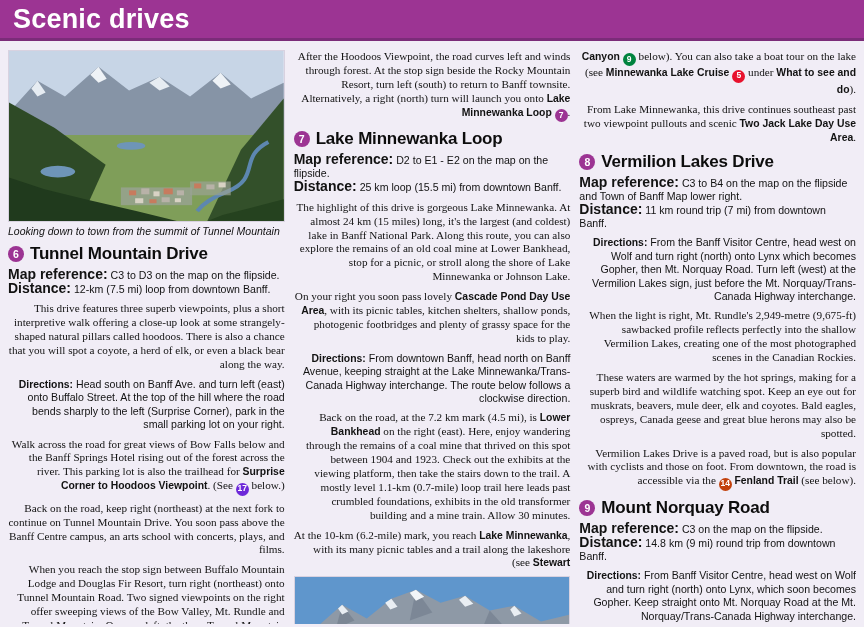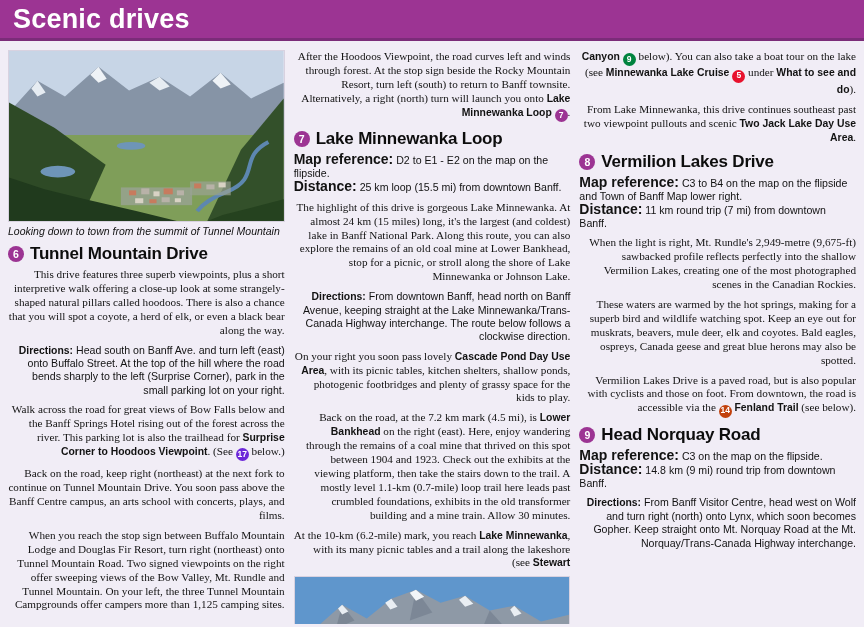--- a/index.html
+++ b/index.html
@@ -71,39 +71,43 @@
     </g>
     <polygon points="0,172 0,128 35,140 75,150 125,162 165,172" fill="#203a1d"></polygon>
     <polygon points="270,172 270,150 240,158 210,166 195,172" fill="#25421f"></polygon>
   </svg>
 <figcaption>Looking down to town from the summit of Tunnel Mountain</figcaption>
       </figure>
       <div class="heading">
         <span class="hbadge">6</span>
         <span class="htext">Tunnel Mountain Drive</span>
       </div>
+      <div class="meta">
+        <div><b class="run-in">Map reference:</b> C3 to D3 on the map on the flipside.</div>
+        <div><b class="run-in">Distance:</b> 12-km (7.5 mi) loop from downtown Banff.</div>
+      </div>
       <p class="para">This drive features three superb viewpoints, plus a short interpretive walk offering a close-up look at some strangely-shaped natural pillars called hoodoos. There is also a chance that you will spot a coyote, a herd of elk, or even a black bear along the way.</p>
       <p class="para sans"><b class="run-in">Directions:</b> Head south on Banff Ave. and turn left (east) onto Buffalo Street. At the top of the hill where the road bends sharply to the left (Surprise Corner), park in the small parking lot on your right.</p>
       <p class="para">Walk across the road for great views of Bow Falls below and the Banff Springs Hotel rising out of the forest across the river. This parking lot is also the trailhead for <b class="run-in">Surprise Corner to Hoodoos Viewpoint</b>. (See <span class="badge" style="background: #6d28d9;">17</span> below.)</p>
       <p class="para">Back on the road, keep right (northeast) at the next fork to continue on Tunnel Mountain Drive. You soon pass above the Banff Centre campus, an arts school with concerts, plays, and films.</p>
       <p class="para">When you reach the stop sign between Buffalo Mountain Lodge and Douglas Fir Resort, turn right (northeast) onto Tunnel Mountain Road. Two signed viewpoints on the right offer sweeping views of the Bow Valley, Mt. Rundle and Tunnel Mountain. On your left, the three Tunnel Mountain Campgrounds offer campers more than 1,125 camping sites.</p>
     </div>
   <div class="col">
       <p class="para">After the Hoodoos Viewpoint, the road curves left and winds through forest. At the stop sign beside the Rocky Mountain Resort, turn left (south) to return to Banff townsite. Alternatively, a right (north) turn will launch you onto <b class="run-in">Lake Minnewanka Loop</b> <span class="badge" style="background: rgb(156, 52, 147);">7</span>.</p>
       <div class="heading">
         <span class="hbadge">7</span>
         <span class="htext">Lake Minnewanka Loop</span>
       </div>
       <div class="meta">
         <div><b class="run-in">Map reference:</b> D2 to E1 - E2 on the map on the flipside.</div>
         <div><b class="run-in">Distance:</b> 25 km loop (15.5 mi) from downtown Banff.</div>
       </div>
       <p class="para">The highlight of this drive is gorgeous Lake Minnewanka. At almost 24 km (15 miles) long, it's the largest (and coldest) lake in Banff National Park. Along this route, you can also explore the remains of an old coal mine at Lower Bankhead, stop for a picnic, or stroll along the shore of Lake Minnewanka or Johnson Lake.</p>
+      <p class="para">On your right you soon pass lovely <b class="run-in">Cascade Pond Day Use Area</b>, with its picnic tables, kitchen shelters, shallow ponds, photogenic footbridges and plenty of grassy space for the kids to play.</p>
       <p class="para sans"><b class="run-in">Directions:</b> From downtown Banff, head north on Banff Avenue, keeping straight at the Lake Minnewanka/Trans-Canada Highway interchange. The route below follows a clockwise direction.</p>
-      <p class="para">On your right you soon pass lovely <b class="run-in">Cascade Pond Day Use Area</b>, with its picnic tables, kitchen shelters, shallow ponds, photogenic footbridges and plenty of grassy space for the kids to play.</p>
       <p class="para">Back on the road, at the 7.2 km mark (4.5 mi), is <b class="run-in">Lower Bankhead</b> on the right (east). Here, enjoy wandering through the remains of a coal mine that thrived on this spot between 1904 and 1923. Check out the exhibits at the viewing platform, then take the stairs down to the trail. A mostly level 1.1-km (0.7-mile) loop trail here leads past crumbled foundations, exhibits in the old transformer building and a mine train. Allow 30 minutes.</p>
       <p class="para">At the 10-km (6.2-mile) mark, you reach <b class="run-in">Lake Minnewanka</b>, with its many picnic tables and a trail along the lakeshore (see <b class="run-in">Stewart</b></p>
       <figure class="photo small">
   <svg viewBox="0 0 268 168" preserveAspectRatio="none">
     <rect x="0" y="0" width="268" height="62" fill="#5f96cc"></rect>
     <g id="mtn-group">
       <polygon points="0,64 22,50 46,28 70,42 94,22 118,13 142,26 166,19 190,34 214,29 240,45 268,38 268,90 0,90" fill="#8e99a6"></polygon>
       <polygon points="94,22 118,13 142,26 120,50 100,42" fill="#76markers" opacity="0"></polygon>
       <polygon points="46,28 58,44 40,52" fill="#6e7988" opacity="0.6"></polygon>
       <polygon points="118,13 134,36 112,44" fill="#6e7988" opacity="0.55"></polygon>
@@ -128,26 +132,27 @@
       <p class="para"><b class="run-in">Canyon </b><span class="badge" style="background: rgb(0, 131, 62);">9</span> below). You can also take a boat tour on the lake (see <b class="run-in">Minnewanka Lake Cruise </b><span class="badge" style="background: rgb(232, 17, 45);">5</span> under <b class="run-in">What to see and do</b>).</p>
       <p class="para">From Lake Minnewanka, this drive continues southeast past two viewpoint pullouts and scenic <b class="run-in">Two Jack Lake Day Use Area</b>.</p>
       <div class="heading">
         <span class="hbadge">8</span>
         <span class="htext">Vermilion Lakes Drive</span>
       </div>
       <div class="meta">
         <div><b class="run-in">Map reference:</b> C3 to B4 on the map on the flipside and Town of Banff Map lower right.</div>
         <div><b class="run-in">Distance:</b> 11 km round trip (7 mi) from downtown Banff.</div>
       </div>
+      <p class="para sans"><b class="run-in">Directions:</b> From the Banff Visitor Centre, head west on Wolf and turn right (north) onto Lynx which becomes Gopher, then Mt. Norquay Road. Turn left (west) at the Vermilion Lakes sign, just before the Mt. Norquay/Trans-Canada Highway interchange.</p>
       <p class="para">When the light is right, Mt. Rundle's 2,949-metre (9,675-ft) sawbacked profile reflects perfectly into the shallow Vermilion Lakes, creating one of the most photographed scenes in the Canadian Rockies.</p>
       <p class="para">These waters are warmed by the hot springs, making for a superb bird and wildlife watching spot. Keep an eye out for muskrats, beavers, mule deer, elk and coyotes. Bald eagles, ospreys, Canada geese and great blue herons may also be spotted.</p>
       <p class="para">Vermilion Lakes Drive is a paved road, but is also popular with cyclists and those on foot. From downtown, the road is accessible via the <span class="badge" style="background: #c2410c;">14</span> <b class="run-in">Fenland Trail</b> (see below).</p>
       <div class="heading">
         <span class="hbadge">9</span>
-        <span class="htext">Head Norquay Road</span>
+        <span class="htext">Mount Norquay Road</span>
       </div>
       <div class="meta">
         <div><b class="run-in">Map reference:</b> C3 on the map on the flipside.</div>
         <div><b class="run-in">Distance:</b> 14.8 km (9 mi) round trip from downtown Banff.</div>
       </div>
       <p class="para sans"><b class="run-in">Directions:</b> From Banff Visitor Centre, head west on Wolf and turn right (north) onto Lynx, which soon becomes Gopher. Keep straight onto Mt. Norquay Road at the Mt. Norquay/Trans-Canada Highway interchange.</p>
     </div>
 </div>
 
 </body></html>

